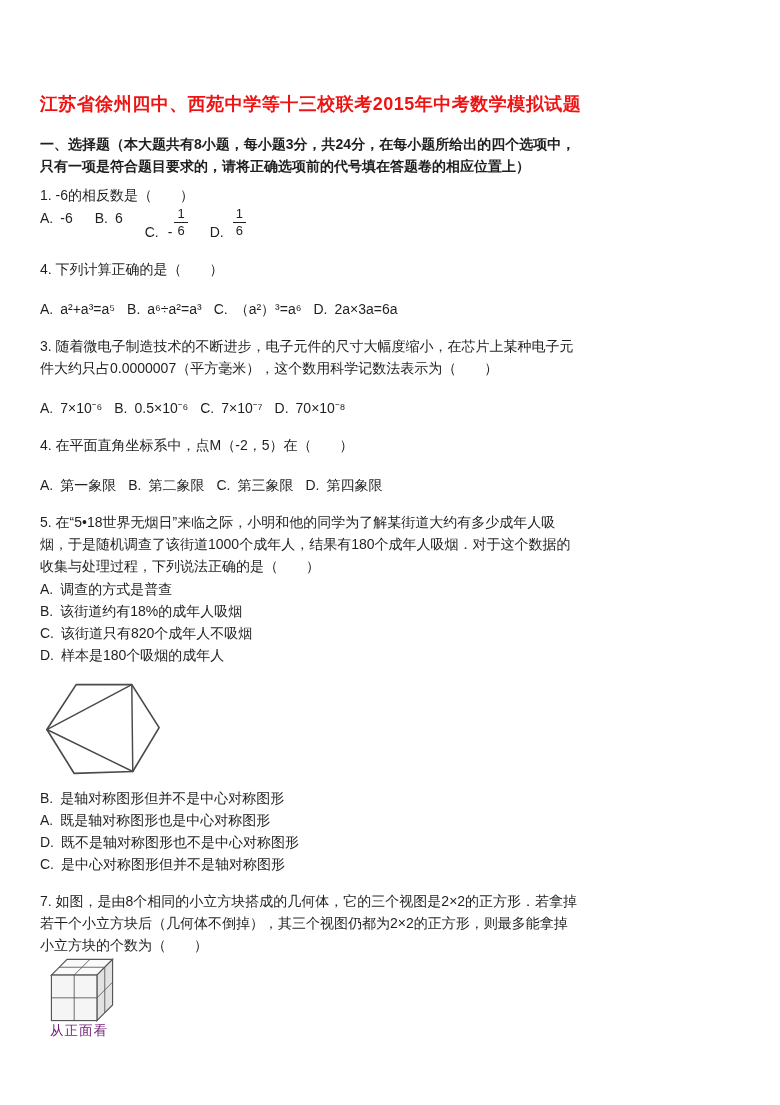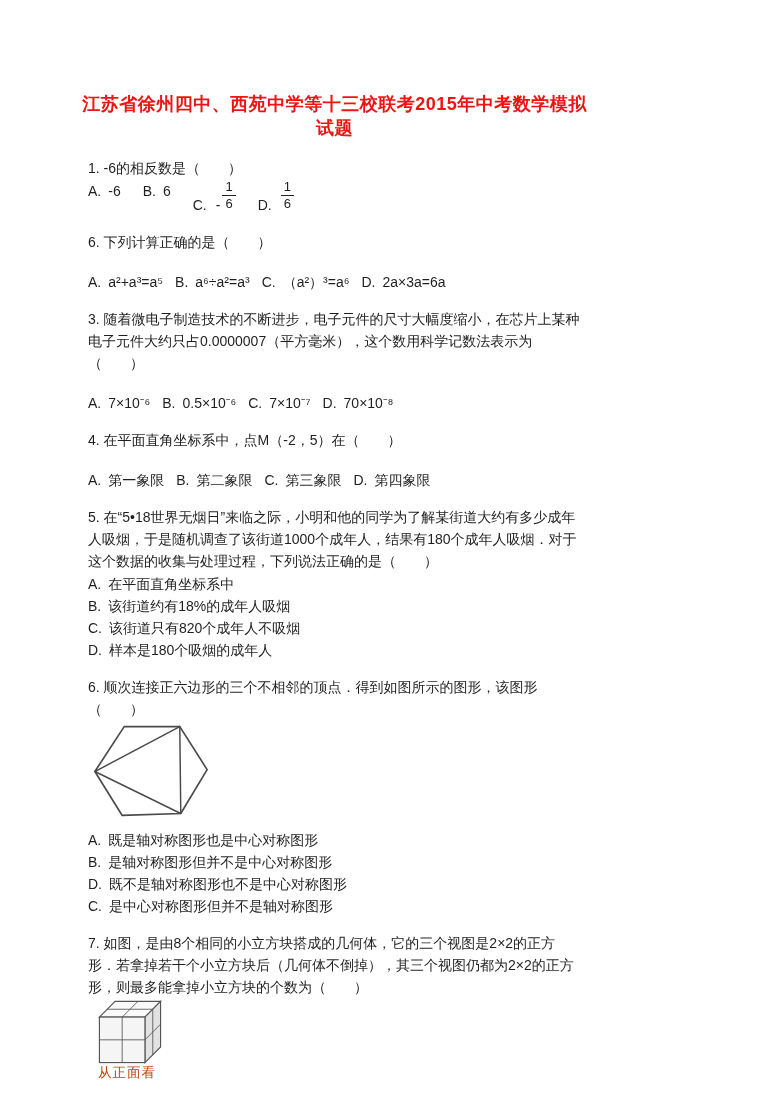--- a/index.html
+++ b/index.html
@@ -2,21 +2,21 @@
 <html><head>
 <meta charset="utf-8">
 <style>
   * { margin: 0; padding: 0; box-sizing: border-box; }
   html, body { background: #ffffff; }
   .page {
     position: relative;
     width: 655px;
     height: 1105px;
     background: #ffffff;
-    padding: 92px 74px 0 88px;
+    padding: 92px 74px 0 40px;
     font-family: "Liberation Sans", sans-serif;
     color: #1f1f1f;
     font-size: 14px;
     line-height: 22px;
     overflow: hidden;
   }
   .doc-title {
     color: #ee1414;
     font-size: 18px;
     font-weight: bold;
@@ -46,47 +46,48 @@
     margin-left: 2px;
   }
   .frac .num { display: block; border-bottom: 1.2px solid #222; padding: 0 3px 1px; }
   .frac .den { display: block; padding-top: 1px; }
   .neg { margin-left: 2px; }
   .fig-hexagon { margin: 3px 0 1px 2px; }
   .fig-cube { margin: 2px 0 0 10px; width: 68px; }
   .fig-cube svg { display: block; }
   .fig-cube .fig-label {
     font-size: 13.5px;
-    color: #c2410c;
+    color: #701a75;
     letter-spacing: 1px;
     line-height: 17px;
     white-space: nowrap;
   }
   .q5-opts .opt, .q6-opts .opt { line-height: 22px; }
 </style>
 </head>
 <body>
 
 <div class="page">
 
   <h1 class="doc-title">江苏省徐州四中、西苑中学等十三校联考2015年中考数学模拟试题</h1>
 
+  <p class="section-heading">一、选择题（本大题共有8小题，每小题3分，共24分，在每小题所给出的四个选项中，只有一项是符合题目要求的，请将正确选项前的代号填在答题卷的相应位置上）</p>
 
   <div class="q">
     <p class="stem">1. -6的相反数是（　　）</p>
     <p class="opts-row">
       <span class="opt"><span class="ol">A.</span><span>-6</span></span>
       <span class="opt"><span class="ol">B.</span><span>6</span></span>
       <span class="opt"><span class="ol">C.</span><span class="neg">-</span><span class="frac"><span class="num">1</span><span class="den">6</span></span></span>
       <span class="opt"><span class="ol">D.</span><span class="frac"><span class="num">1</span><span class="den">6</span></span></span>
     </p>
   </div>
 
   <div class="q">
-    <p class="stem">6. 下列计算正确的是（　　）</p>
+    <p class="stem">4. 下列计算正确的是（　　）</p>
     <p class="opts-row tight">
       <span class="opt"><span class="ol">A.</span><span>a²+a³=a⁵</span></span>
       <span class="opt"><span class="ol">B.</span><span>a⁶÷a²=a³</span></span>
       <span class="opt"><span class="ol">C.</span><span>（a²）³=a⁶</span></span>
       <span class="opt"><span class="ol">D.</span><span>2a×3a=6a</span></span>
     </p>
   </div>
 
   <div class="q">
     <p class="stem">3. 随着微电子制造技术的不断进步，电子元件的尺寸大幅度缩小，在芯片上某种电子元件大约只占0.0000007（平方毫米），这个数用科学记数法表示为（　　）</p>
@@ -104,38 +105,37 @@
       <span class="opt"><span class="ol">A.</span><span>第一象限</span></span>
       <span class="opt"><span class="ol">B.</span><span>第二象限</span></span>
       <span class="opt"><span class="ol">C.</span><span>第三象限</span></span>
       <span class="opt"><span class="ol">D.</span><span>第四象限</span></span>
     </p>
   </div>
 
   <div class="q">
     <p class="stem">5. 在“5•18世界无烟日”来临之际，小明和他的同学为了解某街道大约有多少成年人吸烟，于是随机调查了该街道1000个成年人，结果有180个成年人吸烟．对于这个数据的收集与处理过程，下列说法正确的是（　　）</p>
     <div class="opts-col q5-opts">
-      <span class="opt"><span class="ol">A.</span><span>在平面直角坐标系中</span></span>
+      <span class="opt"><span class="ol">A.</span><span>调查的方式是普查</span></span>
       <span class="opt"><span class="ol">B.</span><span>该街道约有18%的成年人吸烟</span></span>
       <span class="opt"><span class="ol">C.</span><span>该街道只有820个成年人不吸烟</span></span>
       <span class="opt"><span class="ol">D.</span><span>样本是180个吸烟的成年人</span></span>
     </div>
   </div>
 
   <div class="q">
-    <p class="stem">6. 顺次连接正六边形的三个不相邻的顶点．得到如图所示的图形，该图形（　　）</p>
     <div class="fig-hexagon">
       <svg width="122" height="99" viewBox="0 0 125 100">
         <polygon points="35,3 92,3 120,47 93,92 33,94 5,49" fill="none" stroke="#4a4a4a" stroke-width="1.7" stroke-linejoin="round"></polygon>
         <polygon points="5,49 92,3 93,92" fill="none" stroke="#4a4a4a" stroke-width="1.5" stroke-linejoin="round"></polygon>
       </svg>
     </div>
     <div class="opts-col q6-opts">
+      <span class="opt"><span class="ol">B.</span><span>是轴对称图形但并不是中心对称图形</span></span>
       <span class="opt"><span class="ol">A.</span><span>既是轴对称图形也是中心对称图形</span></span>
-      <span class="opt"><span class="ol">B.</span><span>是轴对称图形但并不是中心对称图形</span></span>
       <span class="opt"><span class="ol">D.</span><span>既不是轴对称图形也不是中心对称图形</span></span>
       <span class="opt"><span class="ol">C.</span><span>是中心对称图形但并不是轴对称图形</span></span>
     </div>
   </div>
 
   <div class="q">
     <p class="stem">7. 如图，是由8个相同的小立方块搭成的几何体，它的三个视图是2×2的正方形．若拿掉若干个小立方块后（几何体不倒掉），其三个视图仍都为2×2的正方形，则最多能拿掉小立方块的个数为（　　）</p>
     <div class="fig-cube">
       <svg width="64" height="64" viewBox="0 0 90 90">
 

